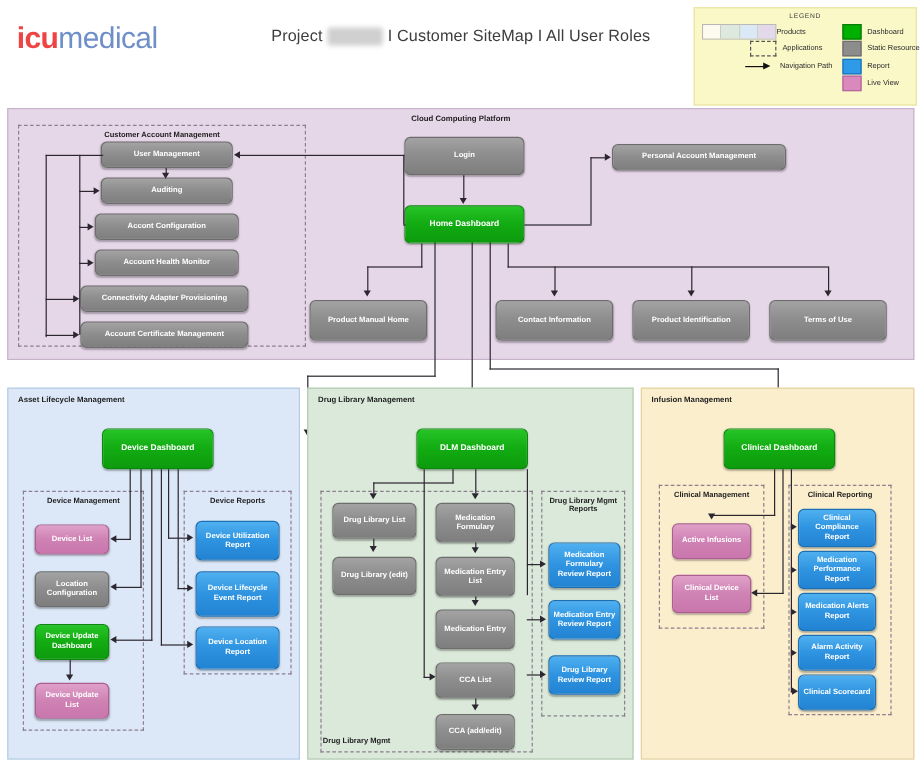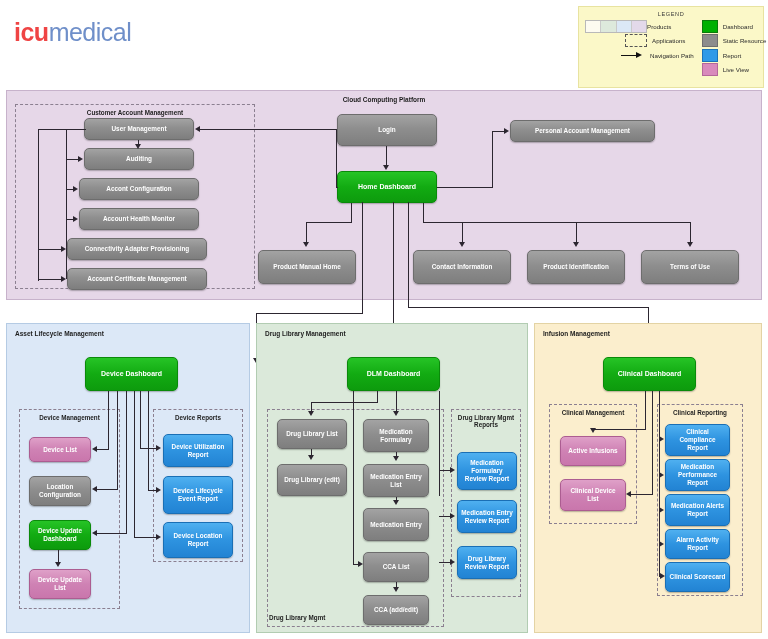--- a/index.html
+++ b/index.html
@@ -92,20 +92,25 @@
 </style>
 </head>
 <body>
 
 <div id="root">
 
   <div class="logo">
     <span class="icu">icu</span><span class="med">medical</span>
   </div>
 
+  <div class="doc-title">
+    <span>Project</span>
+    <span class="redacted">Navajo</span>
+    <span>I Customer SiteMap I All User Roles</span>
+  </div>
 
   <div class="legend">
     <div class="legend-title">LEGEND</div>
     <div class="legend-cols">
       <div class="lcol">
         <div class="lrow">
           <span class="grad-swatch">
             <i style="background:#fdfbf0"></i>
               <i style="background:#dde9dc"></i>
               <i style="background:#dbe8f6"></i>

